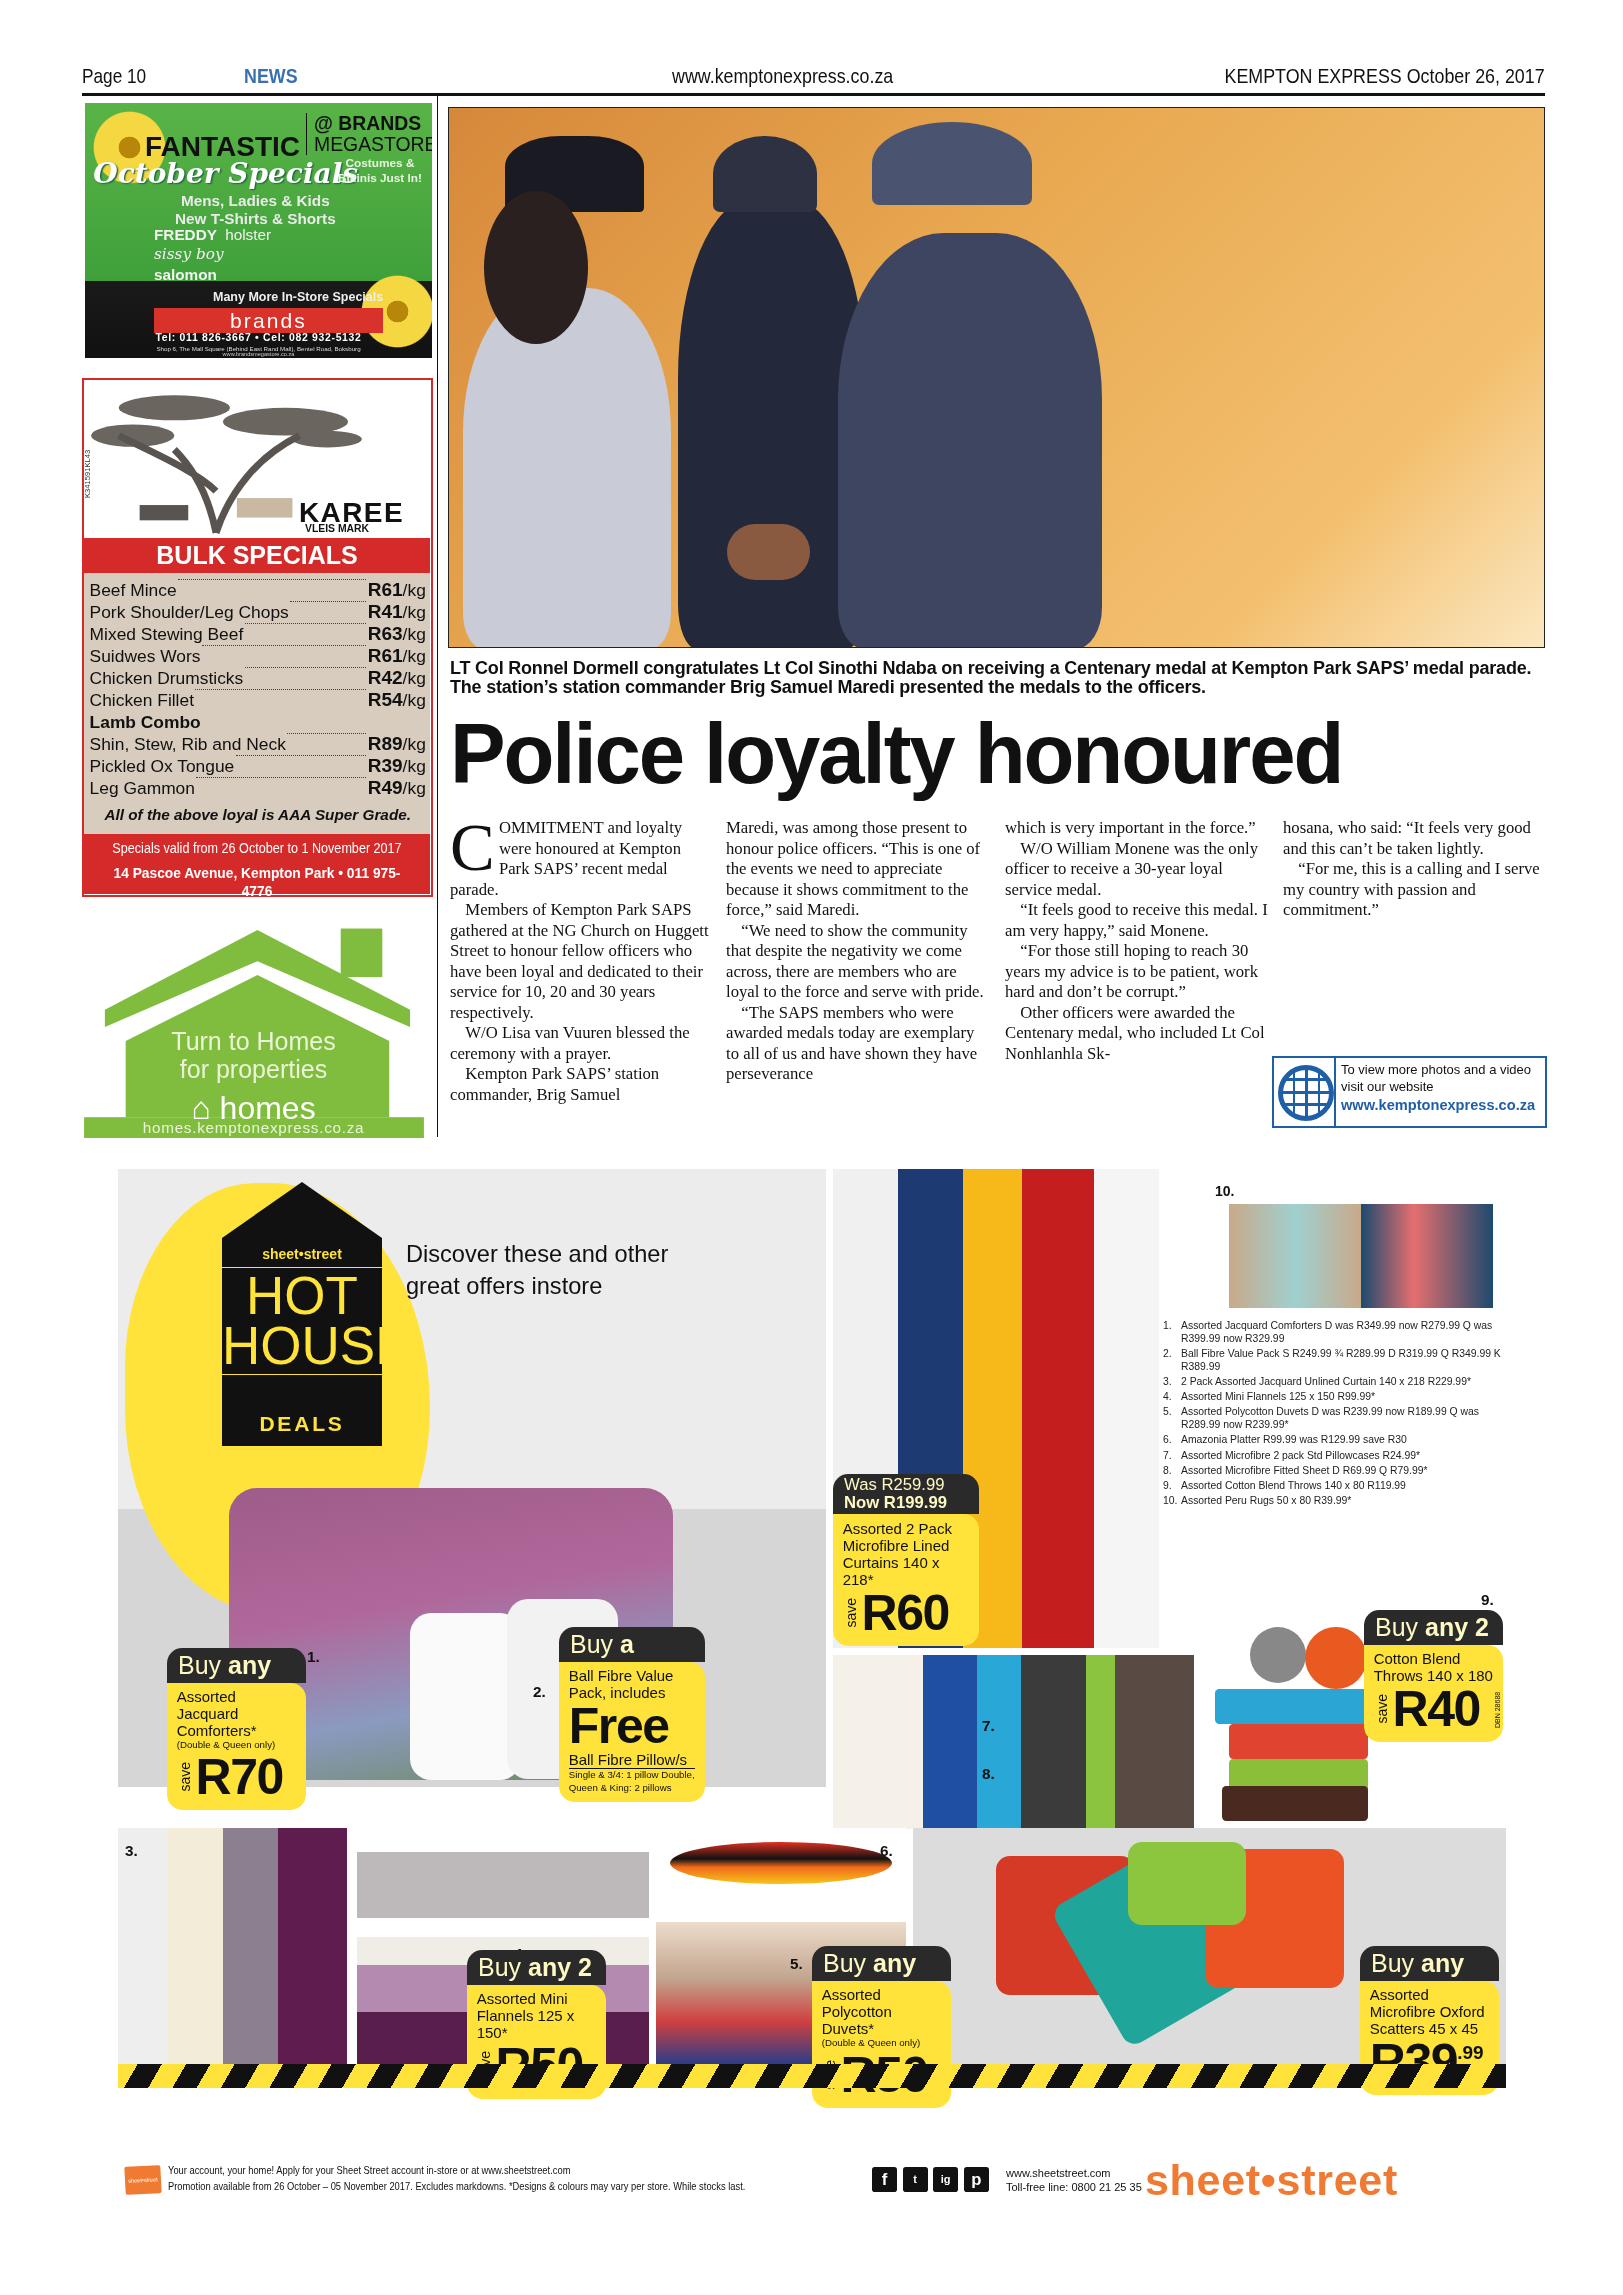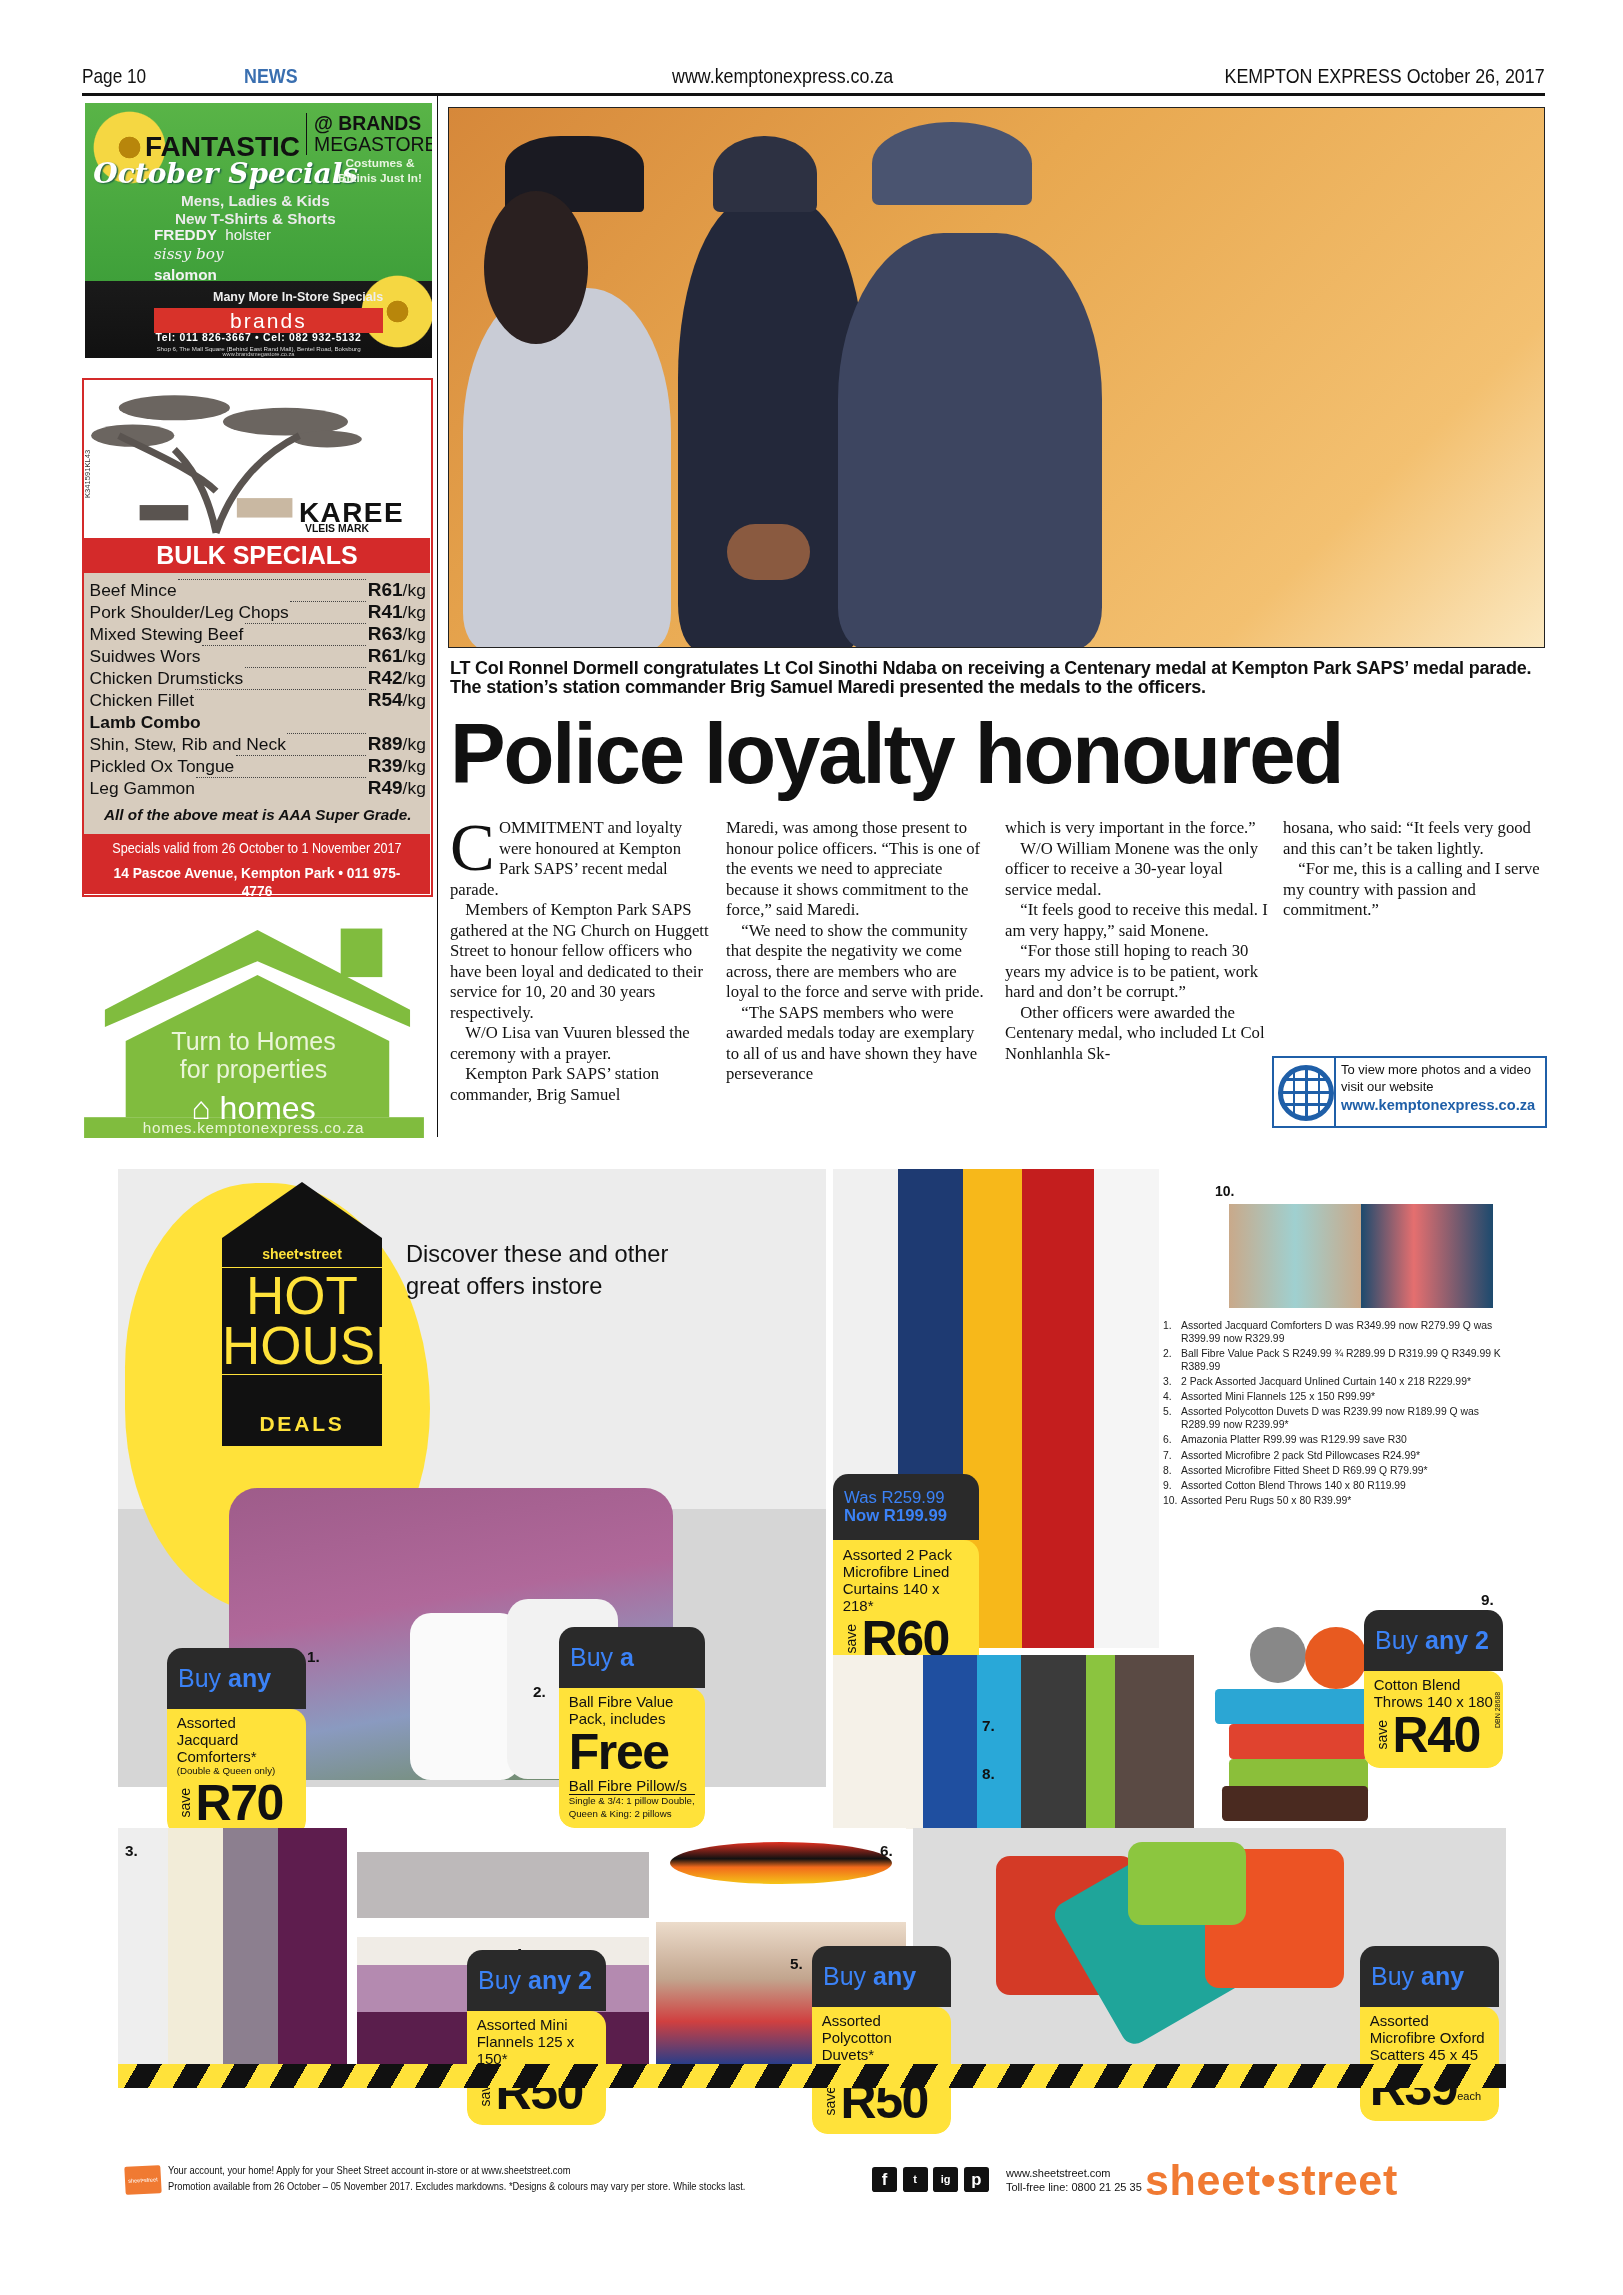--- a/index.html
+++ b/index.html
@@ -73,21 +73,21 @@
 .flame{position:absolute;left:7px;top:14px;width:305px;height:430px;background:#ffe23a;border-radius:45% 55% 50% 50%}
 .hh{position:absolute;left:104px;top:69px;width:160px;height:208px;background:#111}
 .hh:before{content:"";position:absolute;left:0;top:-56px;border-left:80px solid transparent;border-right:80px solid transparent;border-bottom:56px solid #111}
 .hh .brand{position:absolute;left:0;top:8.3px;width:160px;text-align:center;color:#ffe23a;font-size:14px;font-weight:bold}
 .hh .l1{position:absolute;left:0;top:29px;width:160px;text-align:center;color:#ffe23a;font-size:53px;line-height:50px;border-top:1.4px solid #ffe23a;border-bottom:1.4px solid #ffe23a;padding:2.8px 0}
 .hh .l2{position:absolute;left:0;top:174px;width:160px;text-align:center;color:#ffe23a;font-size:21px;font-weight:bold;letter-spacing:2.8px}
 .disc{position:absolute;left:288px;top:69px;font-size:23.6px;line-height:32px;color:#111}
 .bed{position:absolute;left:111px;top:319px;width:444px;height:292px;background:linear-gradient(170deg,#9e5c8a 0,#b0689a 40%,#8a9ac0 70%,#6d8a5d 100%);border-radius:28px 28px 0 0}
 .pillow{position:absolute;background:#fafafa;border-radius:21px}
 .tag{position:absolute;border-radius:15.3px;overflow:hidden}
-.tag .top{background:#2a2a2a;color:#3b82f6;padding:15px 11px;font-size:25px;line-height:30.5px}
+.tag .top{background:#2a2a2a;color:#fef9c3;padding:2px 11px;font-size:25px;line-height:30.5px}
 .tag .top b{font-weight:bold}
 .tag .body{background:#ffe23a;color:#111;padding:5.6px 9.7px 8.3px;border-radius:0 15.3px 15.3px 15.3px}
 .tag .desc{font-size:15px;line-height:17px}
 .tag .sm{font-size:9.7px;line-height:12.5px}
 .tag .price{display:flex;align-items:center}
 .tag .save{writing-mode:vertical-rl;transform:rotate(180deg);font-size:14px;margin-right:2.8px}
 .tag .big{font-size:50px;font-weight:bold;line-height:50px;letter-spacing:-1.4px}
 .num{position:absolute;font-size:15.3px;font-weight:bold}
 
 .curtains{position:absolute;left:715px;top:0;width:326px;height:479px;background:linear-gradient(90deg,#f0f0f0 0 20%,#1e3a72 20% 40%,#f7b81a 40% 58%,#c41e1e 58% 80%,#f5f5f5 80%)}
@@ -218,21 +218,21 @@
         <span class="dots"></span>
         <span class="pr">R39</span>
         <span class="unit">/kg</span>
       </div>
     <div class="row">
         <span class="lbl">Leg Gammon</span>
         <span class="dots"></span>
         <span class="pr">R49</span>
         <span class="unit">/kg</span>
       </div>
-    <div class="note">All of the above meat is AAA Super Grade.</div>
+    <div class="note">All of the above loyal is AAA Super Grade.</div>
   </div>
   <div class="valid">
     <div class="v1">Specials valid from 26 October to 1 November 2017</div>
     <div class="v2">14 Pascoe Avenue, Kempton Park • 011 975-4776</div>
   </div>
 </div>
 
 <div class="abs ad-homes">
   <svg class="abs" style="left:5.6px;top:0" width="340" height="215" viewBox="0 0 490 310">
     <polygon points="30,125 250,10 470,125 470,150 250,55 30,150" fill="#80bc3e"></polygon>

